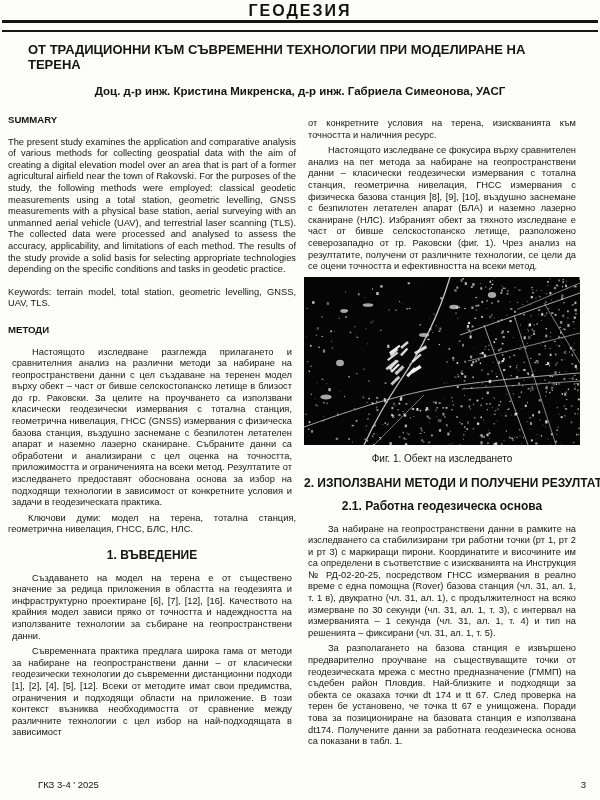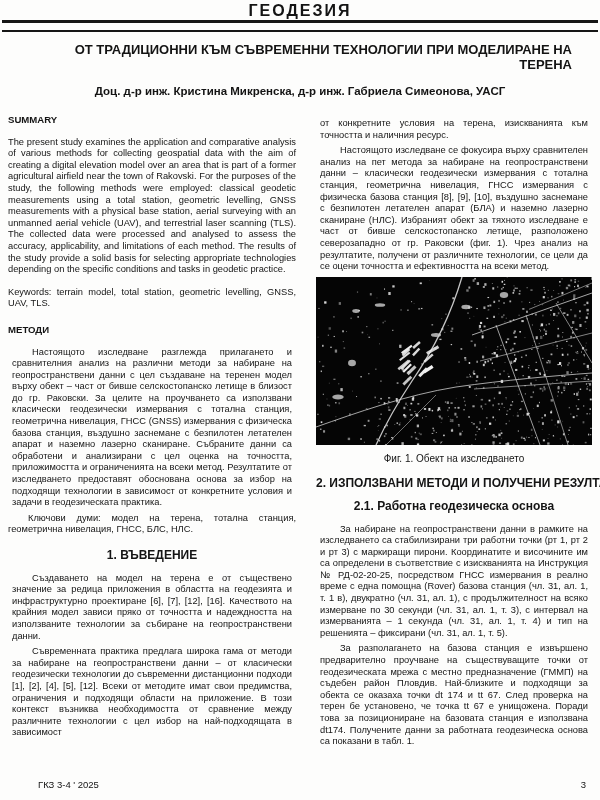--- a/index.html
+++ b/index.html
@@ -21,36 +21,36 @@
     padding-top:3px;
     line-height:16px;
   }
   .header-rule{
     margin:1px 2px 0 2px;
     height:7px;
     border-top:3.5px solid #161616;
     border-bottom:2px solid #161616;
   }
   .paper-title{
-    text-align:right;
+    text-align:left;
     font-weight:bold;
     font-size:13px;
     line-height:15px;
     margin:10px 28px 0 28px;
   }
   .authors{
     text-align:center;
     font-weight:bold;
     font-size:11.5px;
     margin-top:13px;
   }
   .columns{
     display:flex;
     margin:17px 8px 0 8px;
-    gap:20px;
+    gap:8px;
   }
   .col{
     font-size:9.3px;
     line-height:11.6px;
     text-align:justify;
   }
   .col-left{width:288px;}
   .col-right{width:276px;}
   .col p{margin:0 0 11px 0;}
   .col p.tight{margin:4px;}

